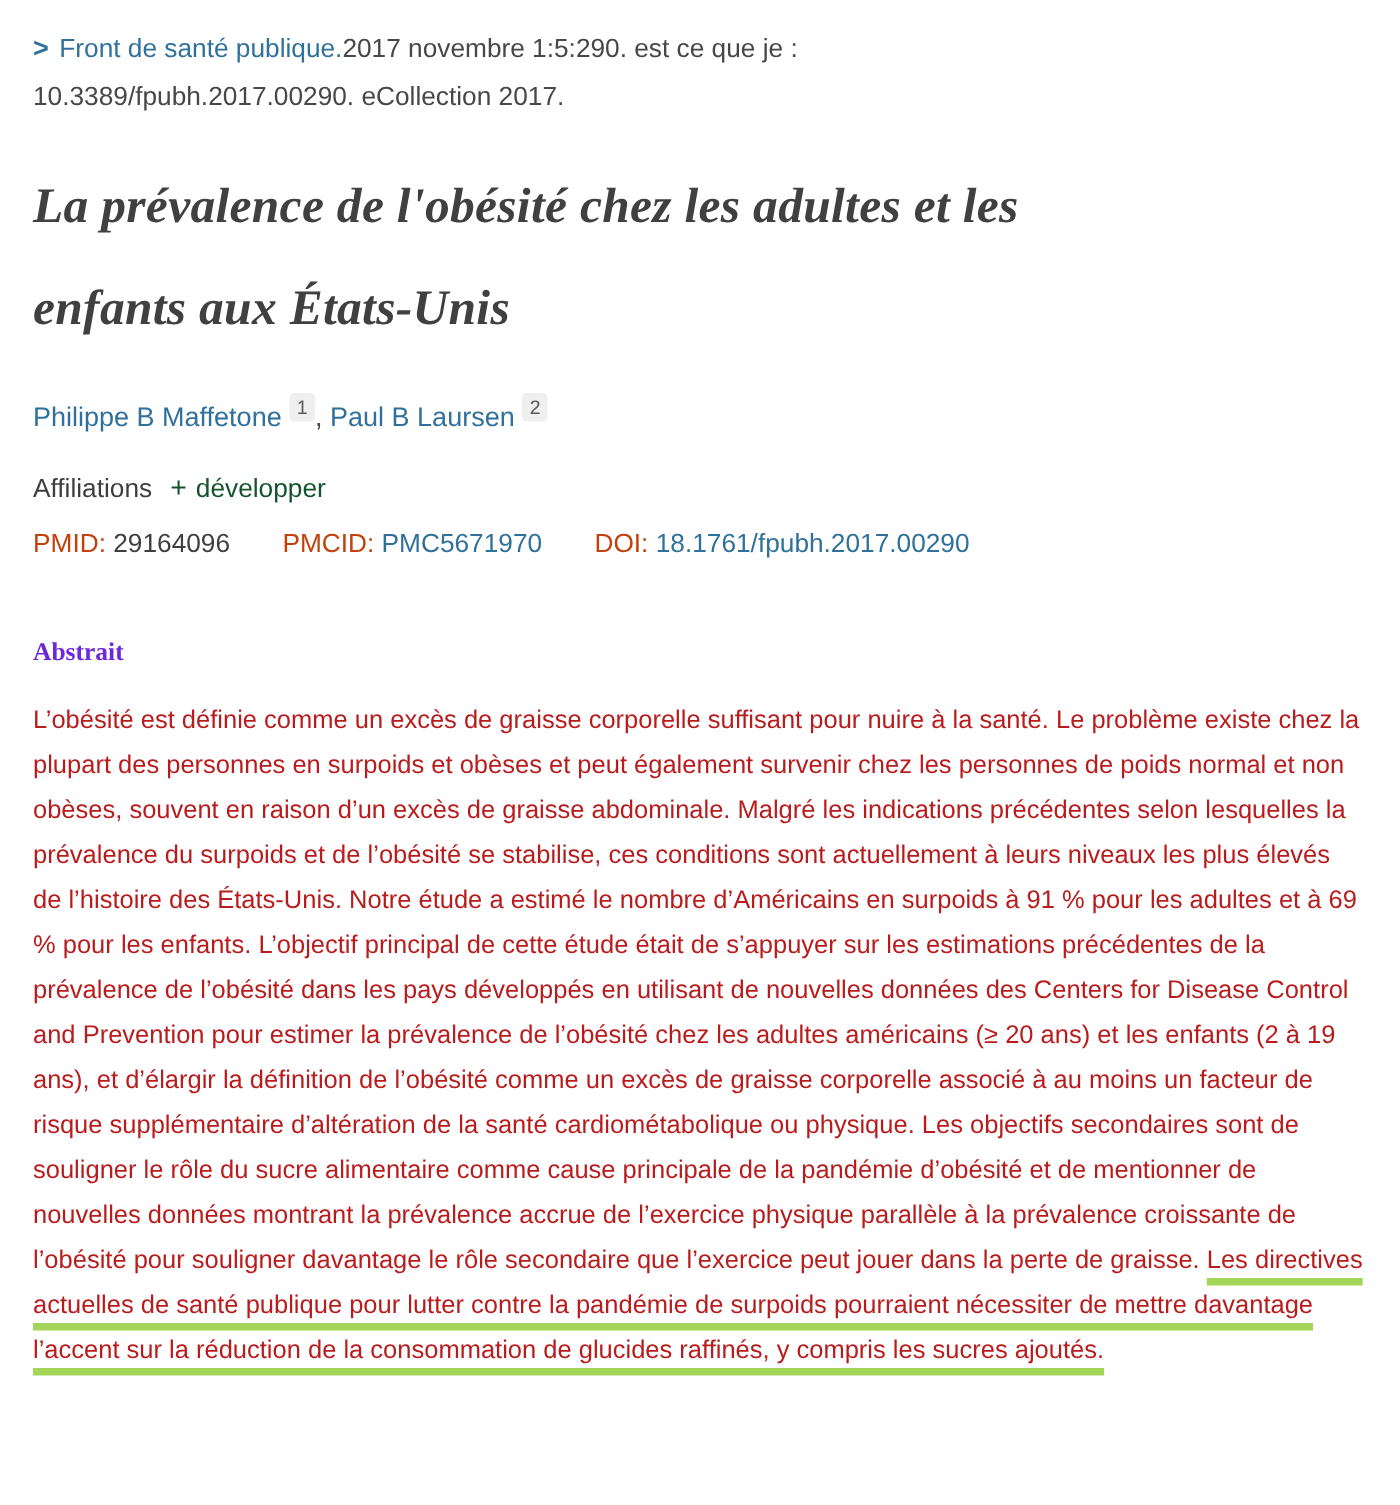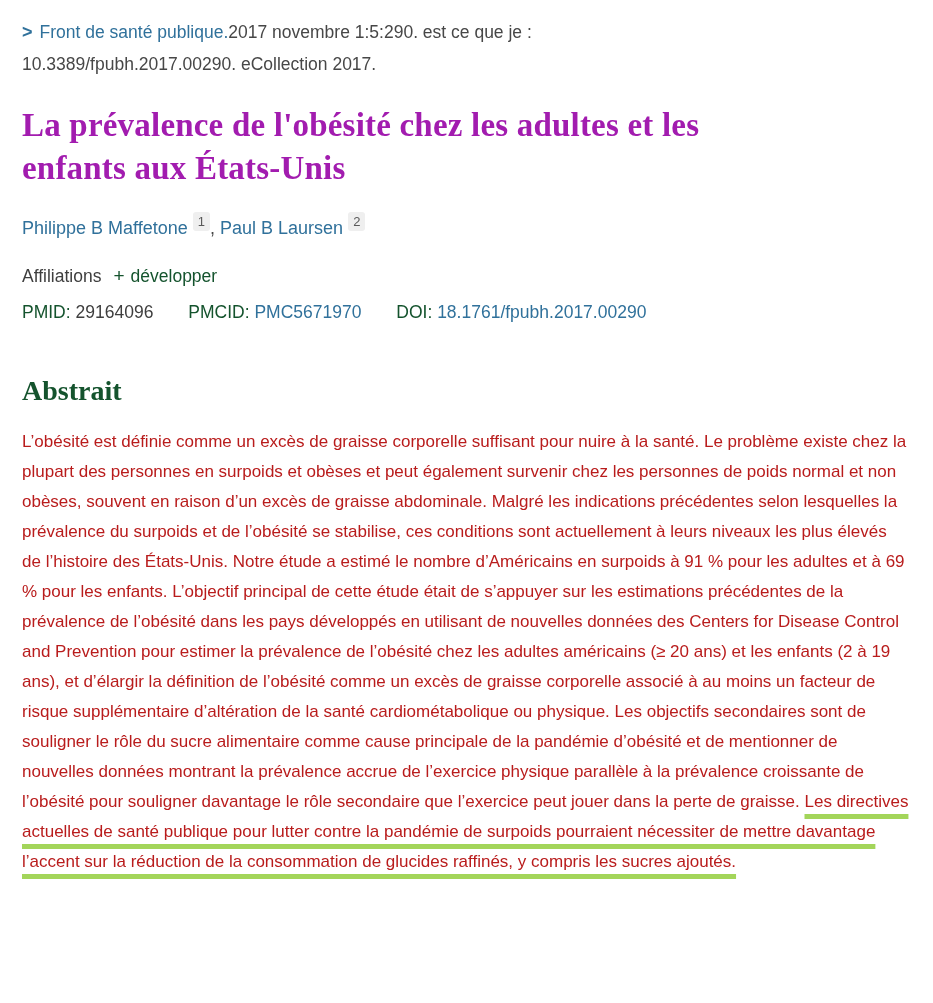--- a/index.html
+++ b/index.html
@@ -28,25 +28,26 @@
   .link {
     color: #30719b;
     text-decoration: none;
     cursor: pointer;
   }
 
   
   .title {
     font-family: "Liberation Serif", "DejaVu Serif", serif;
     font-size: 33px;
-    line-height: 43px;
+    line-height: 68px;
     font-weight: 700;
-    color: #a21caf;
+    color: #404040;
     margin: 24px 0 0 0;
     letter-spacing: 0.2px;
+    font-style: italic;
   }
 
   
   .authors {
     margin-top: 28px;
     font-size: 18px;
     color: #474747;
   }
   .sup-tag {
     display: inline-block;
@@ -80,28 +81,28 @@
     margin-right: 6px;
   }
 
   
   .ids {
     margin-top: 15px;
     font-size: 17.5px;
     color: #3e3e3e;
   }
   .id-group { margin-right: 30px; }
-  .id-label { color: #14532d; text-align: center; }
+  .id-label { color: #c2410c; text-align: center; }
 
   
   .abstract-heading {
     font-family: "Liberation Serif", "DejaVu Serif", serif;
-    font-size: 28px;
+    font-size: 17px;
     font-weight: 700;
-    color: #14532d;
+    color: #6d28d9;
     margin-top: 52px;
   }
   .abstract-body {
     margin-top: 20px;
     font-size: 17px;
     line-height: 30px;
     color: #b91c1c;
     width: 887px;
   }
   .highlighted {

